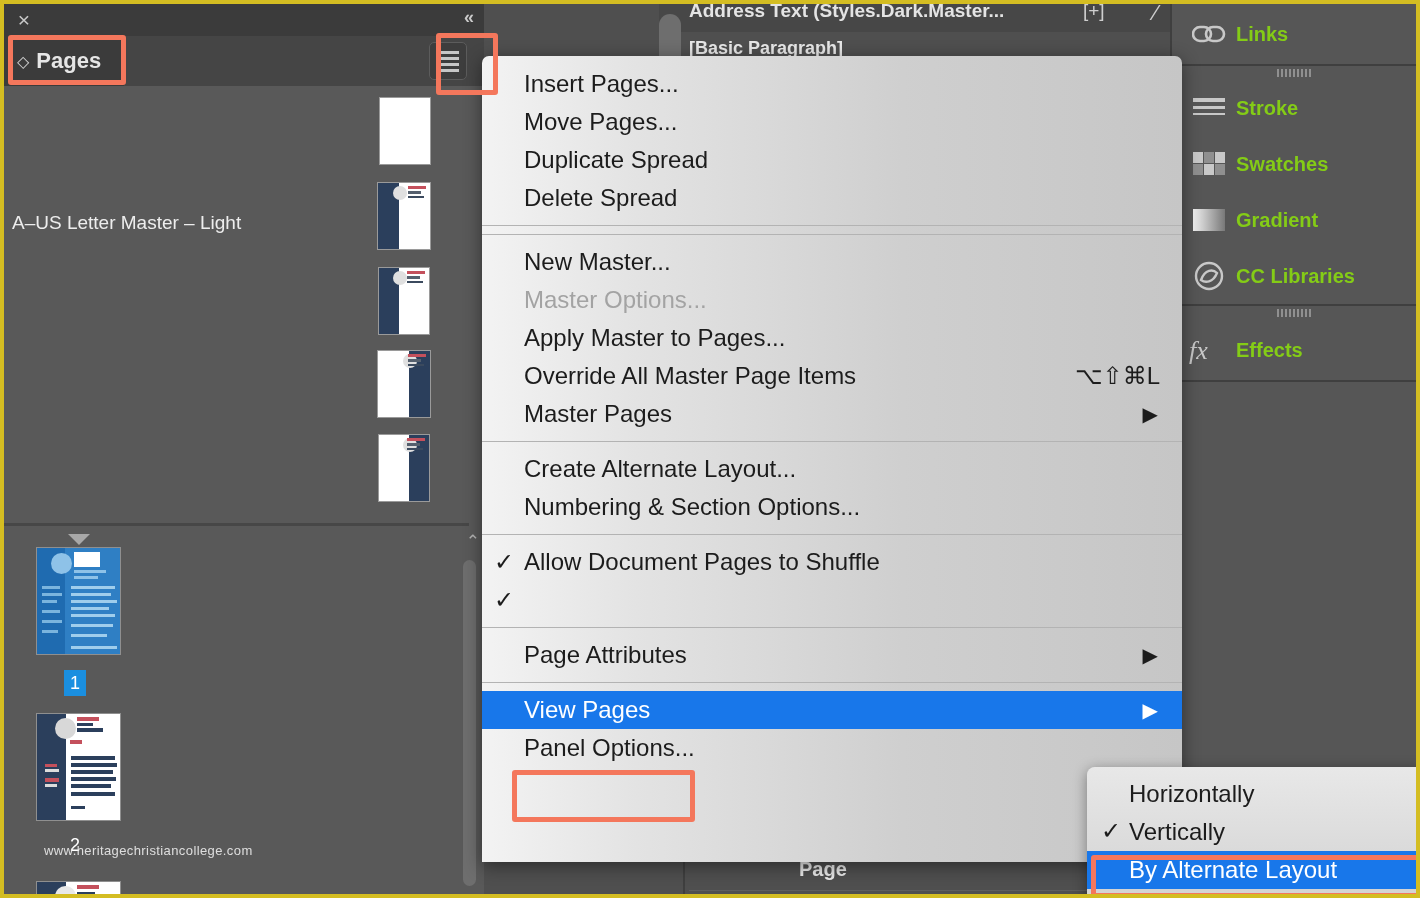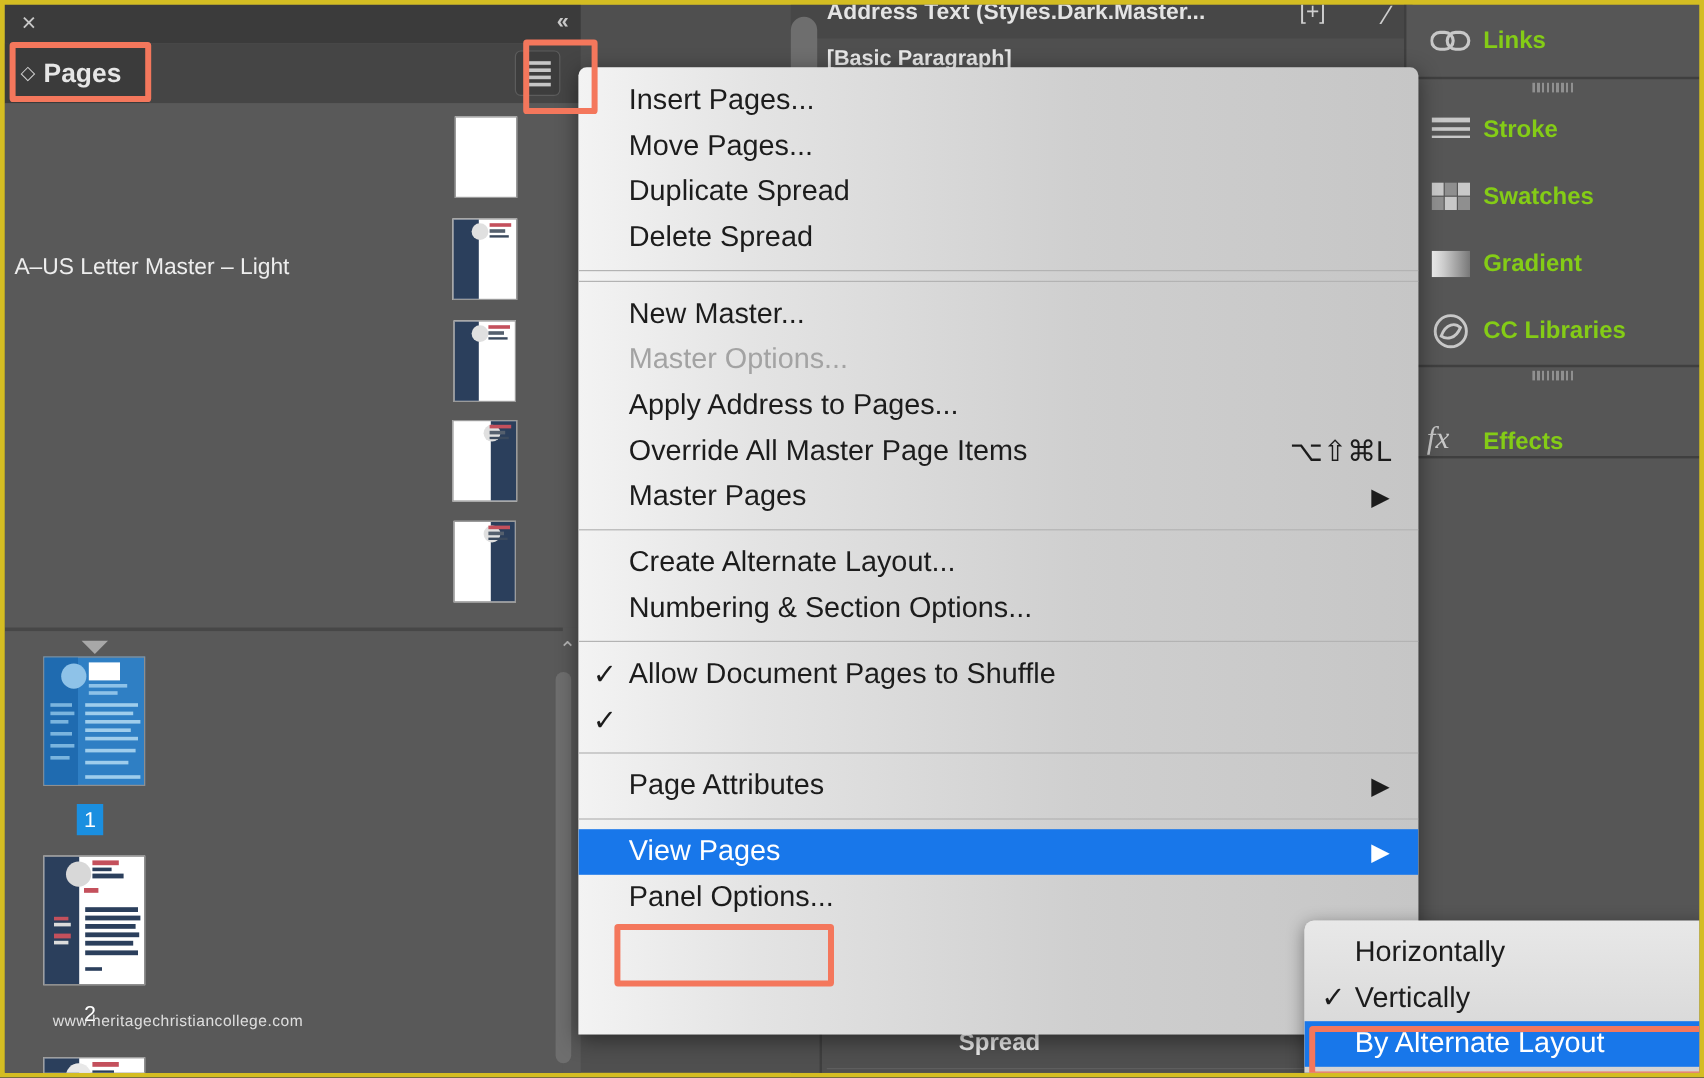--- a/index.html
+++ b/index.html
@@ -264,21 +264,21 @@
     <div class="sp-row" style="top:144px;"></div>
     <div class="sp-row" style="top:182px;"></div>
     <div class="sp-row" style="top:220px;"></div>
     <div class="sp-row" style="top:258px;"></div>
     <div class="sp-row" style="top:296px;"></div>
     <div class="sp-row" style="top:334px;"></div>
     <div class="sp-sel"></div>
     <div class="sp-row" style="top:428px;"></div>
     <div class="sp-row" style="top:466px;"></div>
     <div class="sp-vline"></div>
-    <div class="sp-white">Spread</div>
+    <div class="sp-white">Page</div>
     <div class="sp-bottom-line"></div>
   </div>
 
   <div id="icon-strip">
     <div class="istrip-cell">
       <svg width="30" height="32" viewBox="0 0 30 32">
         <path d="M6 8 h18 l-2 21 h-14 Z" fill="none" stroke="#c2c2c2" stroke-width="2"></path>
         <rect x="4" y="4" width="22" height="3" fill="#c2c2c2"></rect>
         <path d="M12 12v14M18 12v14" stroke="#c2c2c2" stroke-width="2"></path>
       </svg>
@@ -373,21 +373,21 @@
           </svg>
         </span>
         <span class="dock-label">CC Libraries</span>
       </div>
     </div>
 
     <div class="dock-group">
       <div class="dock-grip">
           <i></i>
         </div>
-      <div class="dock-item" style="height:60px;align-items:flex-end;">
+      <div class="dock-item" style="height:60px;">
         <span class="dock-ic">
           <svg width="40" height="32" viewBox="0 0 40 32">
             <text x="0" y="25" font-size="26" font-style="italic" fill="#c8c8c8" font-family="Liberation Serif, serif">fx</text>
           </svg>
         </span>
         <span class="dock-label">Effects</span>
       </div>
     </div>
   </div>
 
@@ -407,21 +407,21 @@
       </div>
       <div class="msep"></div>
       <div class="msep"></div>
       <div class="mi">
         <span>New Master...</span>
       </div>
       <div class="mi disabled">
         <span>Master Options...</span>
       </div>
       <div class="mi">
-        <span>Apply Address to Pages...</span>
+        <span>Apply Master to Pages...</span>
       </div>
       <div class="mi">
         <span>Override All Master Page Items</span>
         <span class="shortcut">⌥⇧⌘L</span>
       </div>
       <div class="mi">
         <span>Master Pages</span>
         <span class="arrow">▶</span>
       </div>
       <div class="msep"></div>

